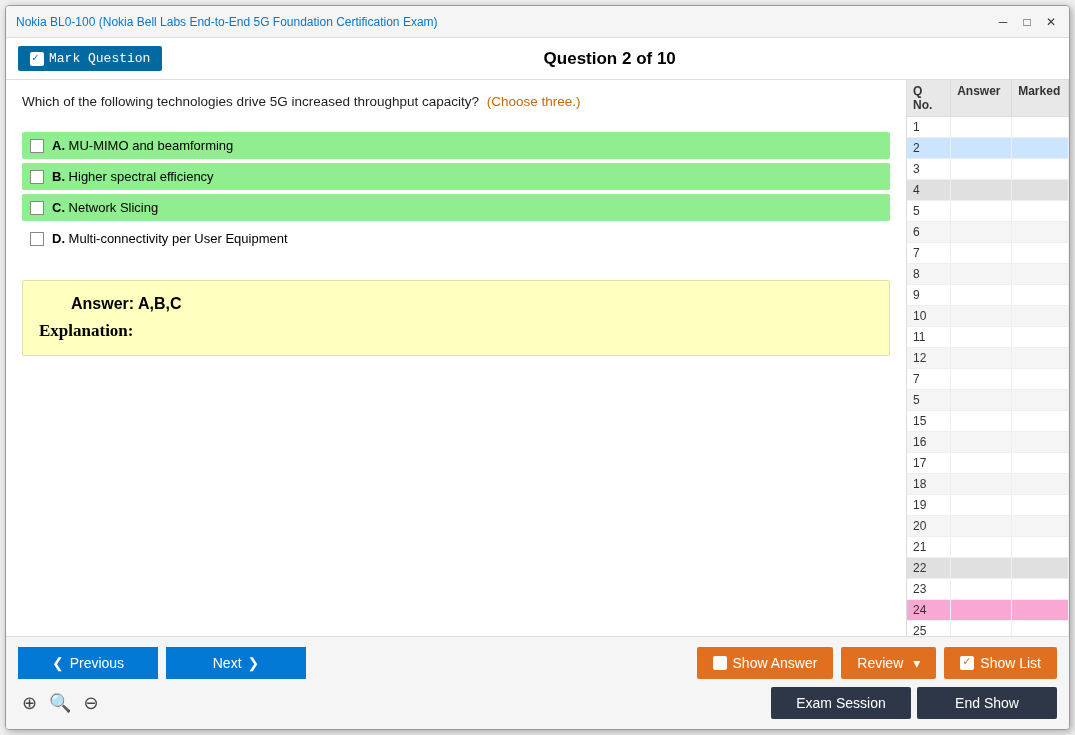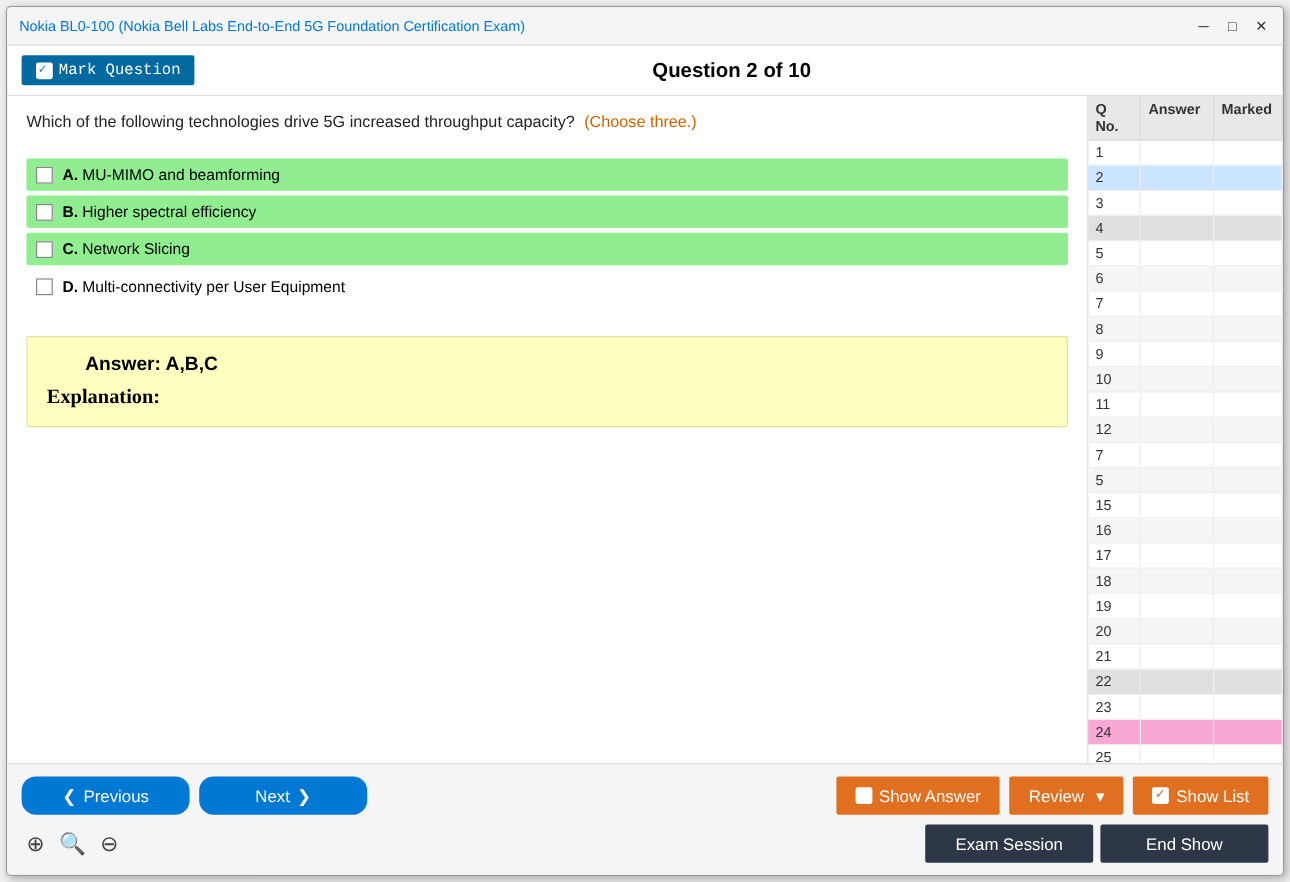--- a/index.html
+++ b/index.html
@@ -241,21 +241,21 @@
       align-items: center;
       gap: 6px;
     }
     .nav-btn-blue {
       background: #0078d4;
       color: white;
       border: none;
       padding: 8px 20px;
       cursor: pointer;
       font-size: 14px;
-      border-radius: 12px;
+      border-radius: 0;
       display: flex;
       align-items: center;
       gap: 6px;
       min-width: 140px;
       justify-content: center;
     }
     .nav-btn-orange {
       background: #e07020;
       color: white;
       border: none;

